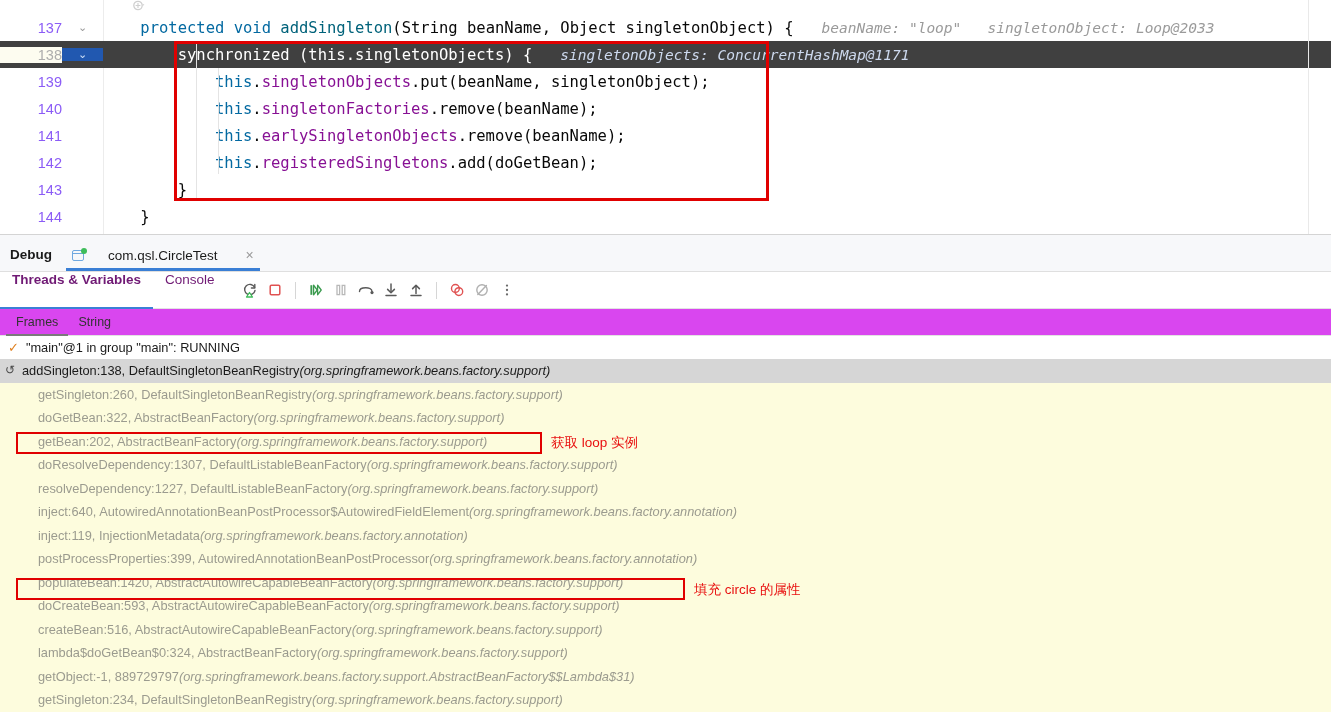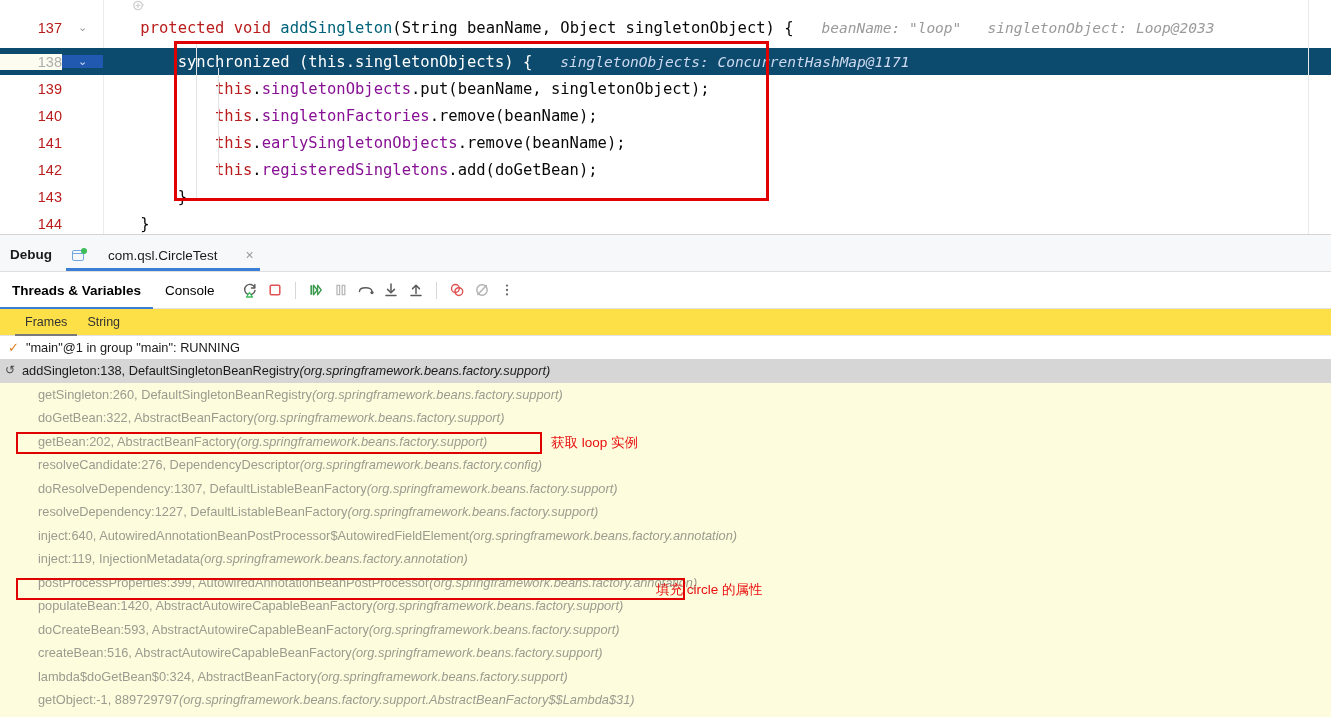--- a/index.html
+++ b/index.html
@@ -34,37 +34,37 @@
     position: relative;
     height: 27px;
     display: flex;
     align-items: center;
     font-family: "DejaVu Sans Mono", monospace;
     font-size: 15.5px;
     white-space: pre;
   }
   .line .lnum {
     width: 62px; text-align: right;
-    color: #b91c1c; font-size: 14.5px;
+    color: #8b5cf6; font-size: 14.5px;
     font-family: "Liberation Sans", sans-serif;
     flex: 0 0 62px;
   }
   .line .fold {
     width: 41px; flex: 0 0 41px;
     text-align: center; color: #9a9a9a; font-size: 11px;
     font-family: "Liberation Sans", sans-serif;
   }
   .line .codecell { flex: 1 1 auto; position: relative; padding-left: 0; }
   .line.exec .lnum { background: #fdfcf0; }
-  .line.exec { background: #0c4a6e; margin-top: 7px; }
+  .line.exec { background: #404040; }
   .line.exec .lnum { color: #adadad; background: #fdfcf0; }
   .line.exec .fold { background: #2158b0; color: #cfe0f7; }
   .line.exec .codecell { color: #ffffff; }
 
-  .kw { color: #b91c1c; }
+  .kw { color: #0369a1; }
   .meth { color: #00627a; }
   .fld { color: #871094; }
   .plain { color: #080808; }
   .inlay { color: #9a9a9a; font-style: italic; font-size: 14.5px; }
   .inlay-w { color: #cdd9ee; font-style: italic; font-size: 14.5px; }
   .exec .plain, .exec .kw, .exec .type, .exec .meth, .exec .fld { color: #ffffff; }
 
   .indent-guide {
     position: absolute; top: 0; bottom: 0; width: 1px; background: #e4e4e4;
   }
@@ -118,34 +118,34 @@
     border-radius: 50%; background: #3ebc5a;
   }
   .tab-close { color: #9a9a9a; font-size: 14px; margin-left: 6px; cursor: default; }
 
   .debug-toolbar {
     height: 37px; display: flex; align-items: center;
     background: #ffffff; border-bottom: 1px solid #e2e2e2;
     position: relative;
   }
   .tb-tab {
-    font-size: 13.5px; color: #000000; padding: 0 12px;
-    height: 100%; display: flex; align-items: center; position: relative;
+    font-size: 13.5px; color: #701a75; padding: 0 12px;
+    height: 100%; display: flex; align-items: flex-start; position: relative;
   }
   .tb-tab.active { font-weight: bold; }
   .tb-tab.active::after {
     content: ""; position: absolute; left: 0; right: 0; bottom: -1px; height: 2px; background: #3a7fd5;
   }
   .tb-icons { display: flex; align-items: center; gap: 3px; margin-left: 12px; }
   .tbi { width: 22px; height: 22px; display: flex; align-items: center; justify-content: center; }
   .tb-div { width: 1px; height: 17px; background: #d6d6d6; margin: 0 6px; }
 
   .frames-tabs {
     height: 27px; display: flex; align-items: center;
-    background: #fde047; border-bottom: 1px solid #e2e2e2; padding-left: 15px;
+    background: #d946ef; border-bottom: 1px solid #e2e2e2; padding-left: 6px;
   }
   .ft {
     font-size: 12.5px; color: #333; padding: 0 10px; height: 100%;
     display: flex; align-items: center; position: relative;
   }
   .ft.active::after {
     content: ""; position: absolute; left: 0; right: 0; bottom: -1px; height: 2px; background: #7a7a7a;
   }
 
   .thread-row {
@@ -329,24 +329,20 @@
         </div>
         <div class="frame-row">
           <span>doGetBean:322, AbstractBeanFactory </span>
           <span class="pkg">(org.springframework.beans.factory.support)</span>
         </div>
         <div class="frame-row">
           <span>getBean:202, AbstractBeanFactory </span>
           <span class="pkg">(org.springframework.beans.factory.support)</span>
         </div>
         <div class="frame-row">
-          <span>resolveCandidate:276, DependencyDescriptor </span>
-          <span class="pkg">(org.springframework.beans.factory.config)</span>
-        </div>
-        <div class="frame-row">
           <span>doResolveDependency:1307, DefaultListableBeanFactory </span>
           <span class="pkg">(org.springframework.beans.factory.support)</span>
         </div>
         <div class="frame-row">
           <span>resolveDependency:1227, DefaultListableBeanFactory </span>
           <span class="pkg">(org.springframework.beans.factory.support)</span>
         </div>
         <div class="frame-row">
           <span>inject:640, AutowiredAnnotationBeanPostProcessor$AutowiredFieldElement </span>
           <span class="pkg">(org.springframework.beans.factory.annotation)</span>
@@ -383,15 +379,15 @@
           <span>getSingleton:234, DefaultSingletonBeanRegistry </span>
           <span class="pkg">(org.springframework.beans.factory.support)</span>
         </div>
       </div>
   </div>
 
   <div class="hl-box" style="left:16px; top:432px; width:526px; height:22px;"></div>
   <div class="zh-note" style="left:551px; top:434px;">获取 loop 实例</div>
 
   <div class="hl-box" style="left:16px; top:578px; width:669px; height:22px;"></div>
-  <div class="zh-note" style="left:656px; top:581px;">填充 circle 的属性</div>
+  <div class="zh-note" style="left:694px; top:581px;">填充 circle 的属性</div>
 
 </div>
 
 </body></html>

